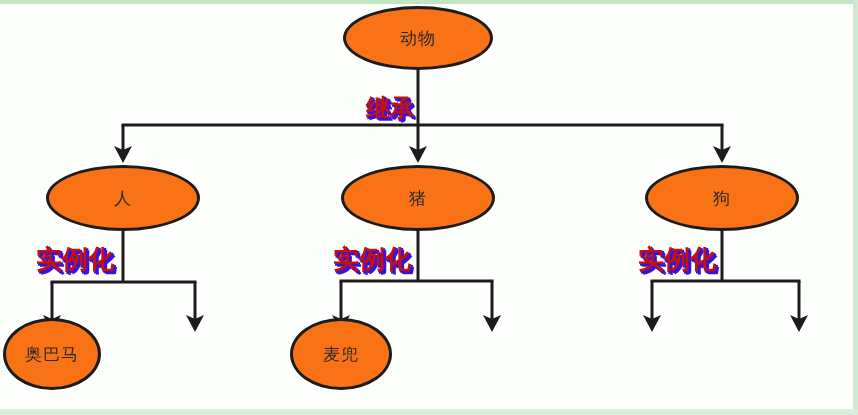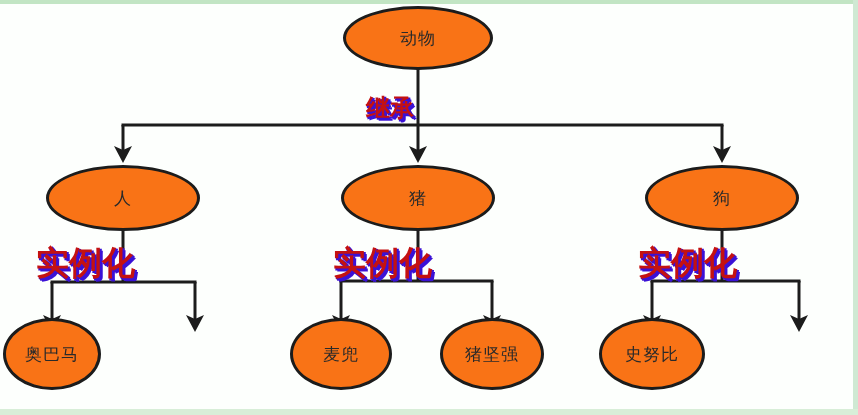--- a/index.html
+++ b/index.html
@@ -52,21 +52,21 @@
   
   .edge-label {
     position: absolute;
     font-weight: bold;
     color: #c41111;
     text-shadow: 2px 1px 0 #3b12d6, 1px 2px 0 #3b12d6, 3px 3px 0 #3b12d6;
     white-space: nowrap;
     line-height: 1;
   }
   .lbl-inherit { left: 352px; top: 72px; width: 62px; font-size: 24px; text-align: right; margin-top: 24px; }
-  .lbl-inst    { top: 246px; font-size: 33px; }
+  .lbl-inst    { top: 246px; font-size: 26px; }
   .lbl-inst-1  { left: 36px;  }
   .lbl-inst-2  { left: 333px; }
   .lbl-inst-3  { left: 638px; }
 </style>
 </head>
 <body>
 
 <div class="canvas">
 
   <svg class="wires" width="858" height="415" viewBox="0 0 858 415">
@@ -129,24 +129,18 @@
   <div class="edge-label lbl-inst lbl-inst-1">实例化</div>
   <div class="edge-label lbl-inst lbl-inst-2">实例化</div>
   <div class="edge-label lbl-inst lbl-inst-3">实例化</div>
 
   <div class="node node-inst node-i1">
     <span>奥巴马</span>
   </div>
   <div class="node node-inst node-i3">
     <span>麦兜</span>
   </div>
-  <div class="node node-inst node-i4">
-    <span>猪坚强</span>
-  </div>
-  <div class="node node-inst node-i5">
-    <span>史努比</span>
-  </div>
 
   <div class="strip strip-top"></div>
   <div class="strip strip-right"></div>
   <div class="strip strip-bottom"></div>
 
 </div>
 
 </body></html>

